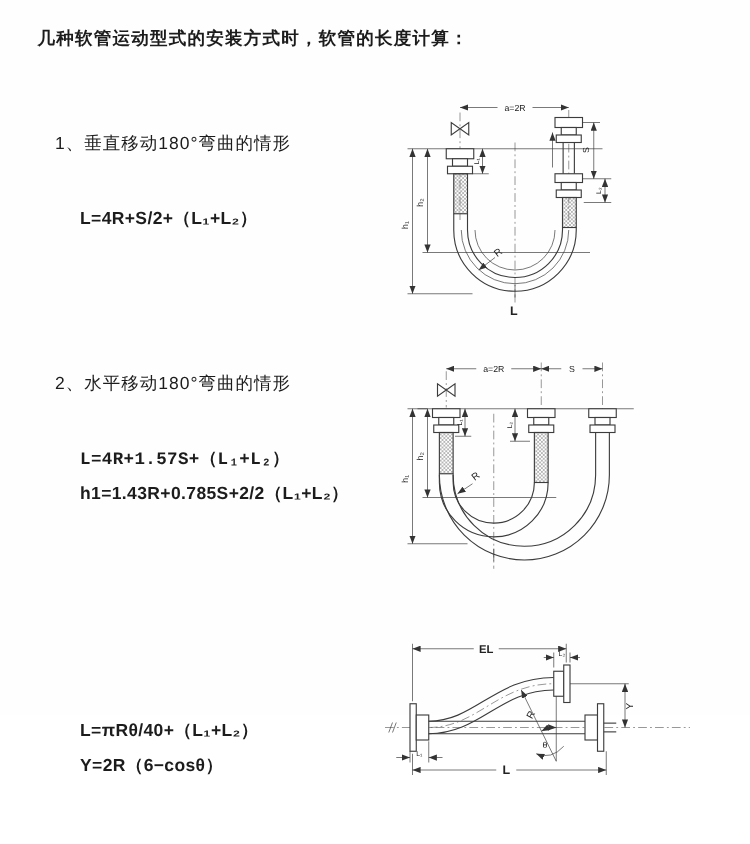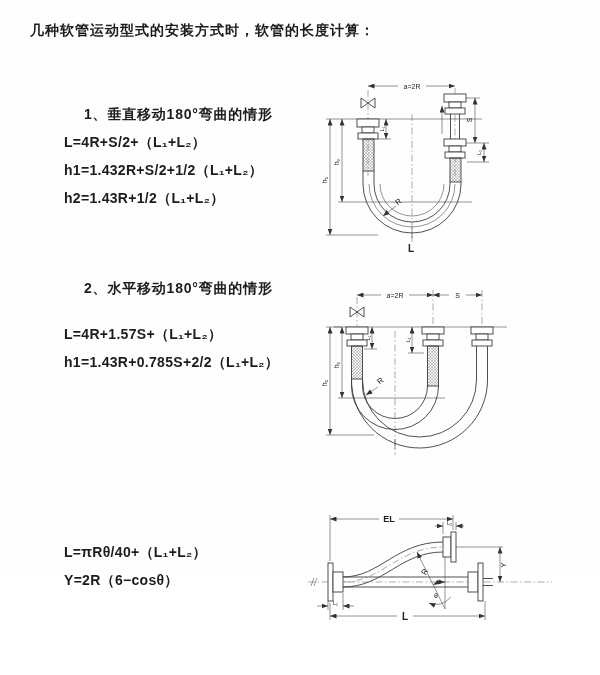--- a/index.html
+++ b/index.html
@@ -6,51 +6,49 @@
   body{
     width:600px;height:675px;position:relative;background:#ffffff;
     font-family:"Liberation Sans","DejaVu Sans",sans-serif;color:#1c1c1c;overflow:hidden;
   }
   .page{position:absolute;left:0;top:0;width:600px;height:572px;background:#fefefe;}
   .title{
     position:absolute;left:30px;top:22px;font-size:14px;font-weight:700;
     letter-spacing:1px;white-space:nowrap;
   }
   .sec-heading{
-    position:absolute;left:44px;font-size:14px;font-weight:700;
-    letter-spacing:0.8px;white-space:nowrap;margin-left:40px;
+    position:absolute;left:44px;font-size:14px;font-weight:400;
+    letter-spacing:0.8px;white-space:nowrap;
   }
   .formula{
     position:absolute;left:64px;font-size:14px;font-weight:600;
-    letter-spacing:0.3px;white-space:nowrap;
+    letter-spacing:0.3px;white-space:nowrap;margin-top:32px;
   }
   svg{position:absolute;overflow:visible;}
   svg text{fill:#222;font-family:"Liberation Sans","DejaVu Sans",sans-serif;}
   .ln{stroke:#3c3c3c;stroke-width:0.9;fill:none;}
   .thin{stroke:#3c3c3c;stroke-width:0.55;fill:none;}
   .dim{stroke:#3c3c3c;stroke-width:0.55;fill:none;}
   .cl{stroke:#5a5a5a;stroke-width:0.5;fill:none;stroke-dasharray:7 2.5 1.5 2.5;}
   .fit{fill:#ffffff;stroke:#3c3c3c;stroke-width:0.9;}
   .braid1{fill:url(#bp1);stroke:#3c3c3c;stroke-width:0.9;}
   .braid2{fill:url(#bp2);stroke:#3c3c3c;stroke-width:0.9;}
 </style>
 </head>
 <body>
 
 <div class="page">
 
   <div class="title">几种软管运动型式的安装方式时，软管的长度计算：</div>
 
   <div class="sec-heading" style="top:106px;">1、垂直移动180°弯曲的情形</div>
   <div class="formula" style="top:134px;">L=4R+S/2+（L₁+L₂）</div>
-  <div class="formula" style="top:162px;">h1=1.432R+S/2+1/2（L₁+L₂）</div>
-  <div class="formula" style="top:190px;">h2=1.43R+1/2（L₁+L₂）</div>
-
-  <div class="sec-heading" style="top:280px;text-align:right;">2、水平移动180°弯曲的情形</div>
-  <div class="formula" style="top:326px;">L=4R+1.57S+（L₁+L₂）</div>
+
+  <div class="sec-heading" style="top:298px;text-align:right;">2、水平移动180°弯曲的情形</div>
+  <div class="formula" style="top:326px;font-family:Liberation Mono, monospace;">L=4R+1.57S+（L₁+L₂）</div>
   <div class="formula" style="top:354px;">h1=1.43R+0.785S+2/2（L₁+L₂）</div>
 
   <div class="formula" style="top:544px;">L=πRθ/40+（L₁+L₂）</div>
   <div class="formula" style="top:572px;">Y=2R（6−cosθ）</div>
 
   <svg style="left:312px;top:72px;" width="278" height="192" viewBox="0 0 278 192">
     <defs>
       <pattern id="bp1" width="3" height="3" patternUnits="userSpaceOnUse">
         <path d="M0,3 L3,0 M0,0 L3,3" stroke="#767676" stroke-width="0.4"></path>
       </pattern>

